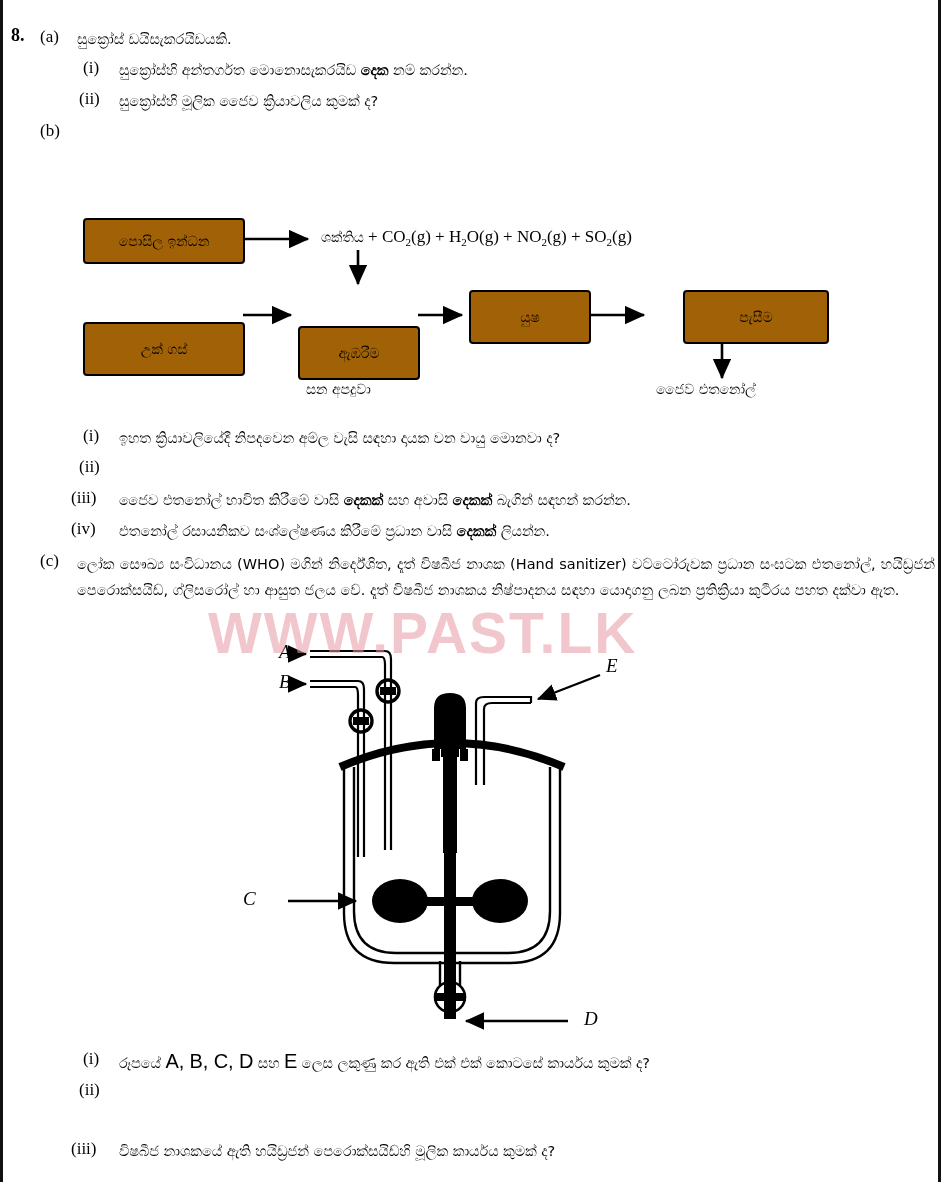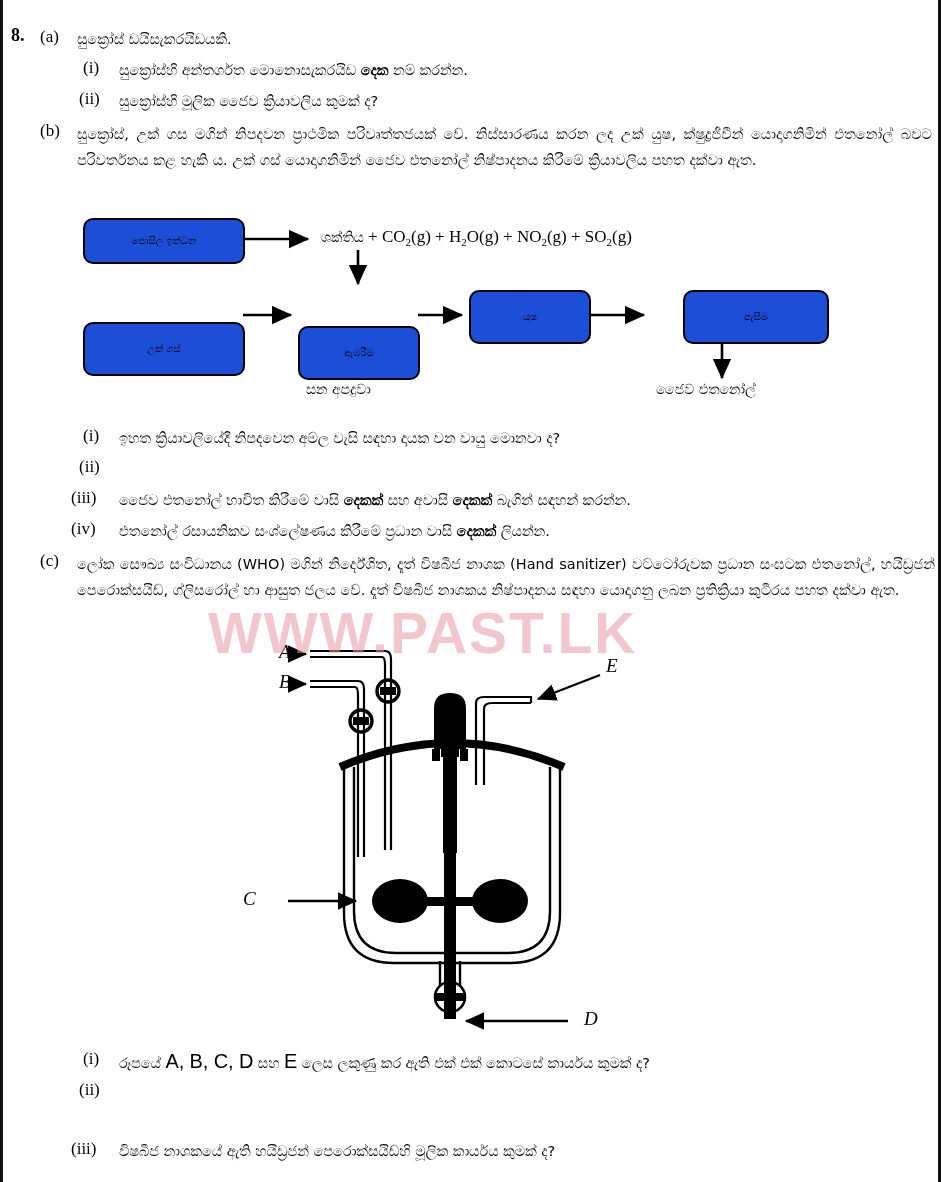--- a/index.html
+++ b/index.html
@@ -68,27 +68,27 @@
     font-size: 14.5px;
     line-height: 26px;
     text-align: justify;
   }
 
   
   #flow { position: absolute; left: 0; top: 0; }
   .fbox {
     position: absolute;
     border: 2px solid #000;
-    border-radius: 10px;
+    border-radius: 4px;
     display: flex;
     align-items: center;
     justify-content: center;
     font-family: "DejaVu Sans", sans-serif;
-    font-size: 10px;
-    background: #1d4ed8;
+    font-size: 14px;
+    background: #a16207;
     z-index: 2;
   }
   .flabel {
     position: absolute;
     font-family: "DejaVu Sans", sans-serif;
     font-size: 14px;
     white-space: nowrap;
   }
   .eq {
     position: absolute;
@@ -127,21 +127,20 @@
   <div class="sin" style="left:116px; top:58px;">
     <span>සුක්‍රෝස්හි අන්තර්ගත මොනොසැකරයිඩ </span><b>දෙක</b><span> නම් කරන්න.</span>
   </div>
 
   <div class="marker" style="left:76px; top:89px;">(ii)</div>
   <div class="sin" style="left:116px; top:89px;">
     <span>සුක්‍රෝස්හි මූලික ජෛව ක්‍රියාවලිය කුමක් ද?</span>
   </div>
 
   <div class="marker" style="left:37px; top:121px;">(b)</div>
-  <div class="para" style="left:74px; top:121px; width:855px;">සුක්‍රෝස්, උක් ගස මගින් නිපදවන ප්‍රාථමික පරිවෘත්තජයක් වේ. නිස්සාරණය කරන ලද උක් යුෂ, ක්ෂුද්‍රජීවීන් යොදාගනිමින් එතනෝල් බවට පරිවර්තනය කළ හැකි ය. උක් ගස් යොදාගනිමින් ජෛව එතනෝල් නිෂ්පාදනය කිරීමේ ක්‍රියාවලිය පහත දක්වා ඇත.</div>
 
   <div id="flow">
 
     <div class="fbox" style="left:80px; top:218px; width:158px; height:42px;">පොසිල ඉන්ධන</div>
 
     <div class="fbox" style="left:80px; top:290px; width:158px; height:50px;margin-top:32px;">උක් ගස්</div>
 
     <div class="fbox" style="left:295px; top:290px; width:118px; height:50px;margin-top:36px;">ඇඹරීම</div>
 
     <div class="fbox" style="left:466px; top:290px; width:118px; height:50px;">යුෂ</div>

